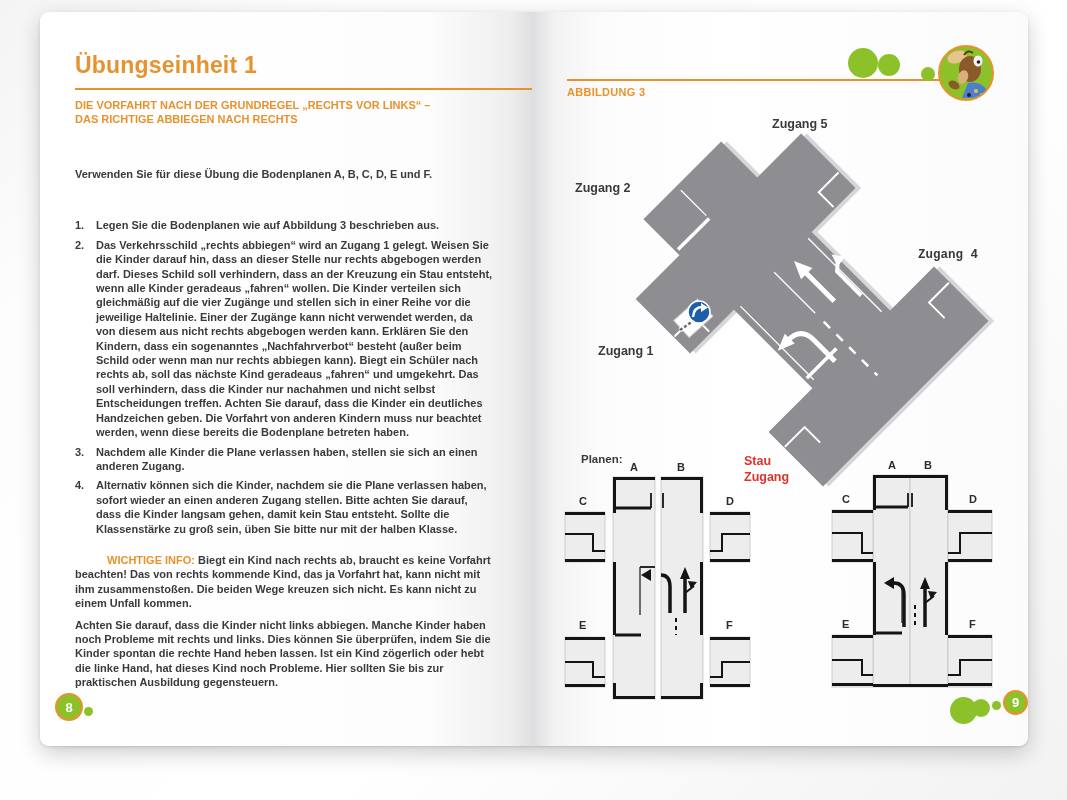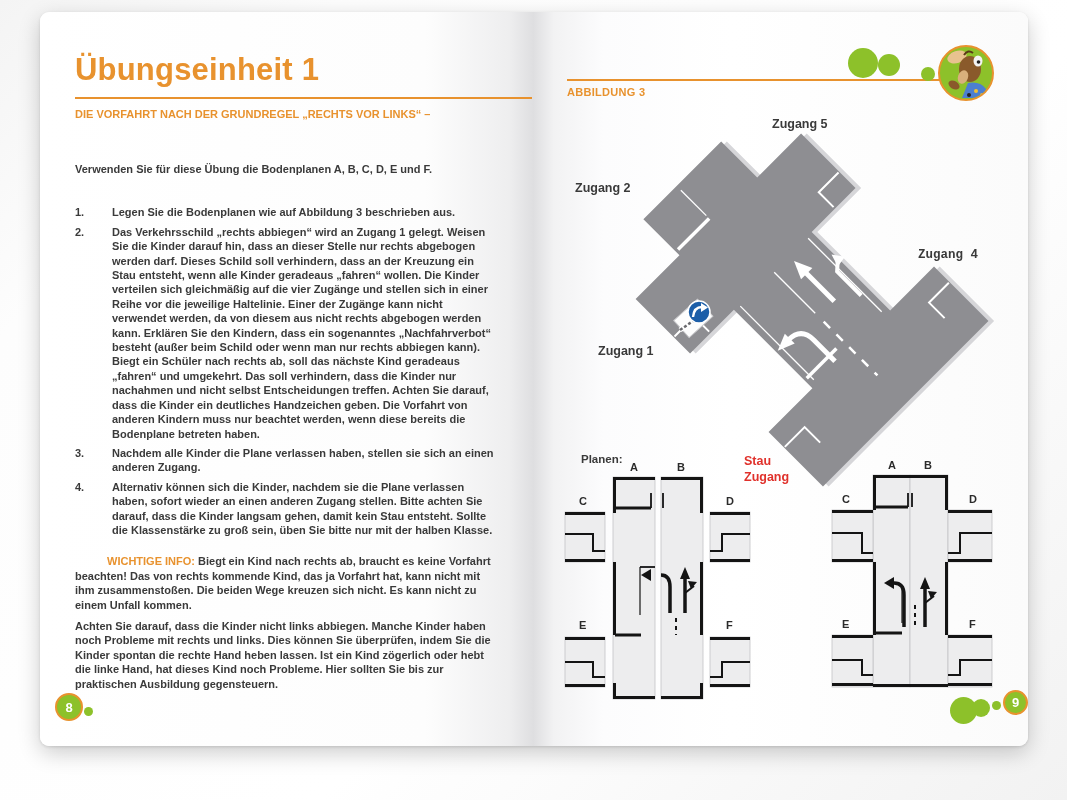--- a/index.html
+++ b/index.html
@@ -9,29 +9,29 @@
     font-family:"Liberation Sans","DejaVu Sans",sans-serif;
   }
   .spread{position:absolute;left:40px;top:12px;width:988px;height:734px;
     border-radius:9px;box-shadow:0 7px 22px rgba(0,0,0,.20), 0 1px 3px rgba(0,0,0,.12);}
   .page{position:absolute;top:0;height:734px;width:494px;}
   .page-left{left:0;border-radius:9px 0 0 9px;
     background:linear-gradient(90deg,#ffffff 0%,#fdfdfd 78%,#eeeeef 95%,#dedee0 100%);}
   .page-right{left:494px;border-radius:0 9px 9px 0;
     background:linear-gradient(90deg,#dfdfe1 0%,#f2f2f3 4%,#fcfcfd 14%,#ffffff 40%,#fbfbfb 100%);}
   .content-l{position:absolute;left:35px;top:40px;width:419px;}
-  .title{font-size:31px;font-weight:bold;color:#e8922e;letter-spacing:.2px;}
+  .title{font-size:23px;font-weight:bold;color:#e8922e;letter-spacing:.2px;}
   .rule{height:2px;background:#e8922e;border:0;margin:9px -38px 8px 0;}
   .subtitle{font-size:11px;font-weight:bold;color:#e8922e;line-height:14px;margin-bottom:41px;}
   .subtitle span{display:block;}
-  .intro{font-size:11px;font-weight:bold;color:#3a3a3a;margin-bottom:29px;}
+  .intro{font-size:11px;font-weight:bold;color:#3a3a3a;margin-bottom:37px;}
   .body-txt{font-size:11px;font-weight:bold;color:#3a3a3a;line-height:14.4px;}
   .li{display:flex;margin-bottom:5px;}
   .li .num{width:21px;flex:0 0 21px;}
-  .li .txt{flex:1;margin-left:16px;}
+  .li .txt{flex:1;}
   .info{margin-top:17px;}
   .info .lab{color:#e8922e;margin-left:32px;}
   .closing{margin-top:7px;}
   .badge{position:absolute;border-radius:50%;background:#8dc12a;border:2.5px solid #e8922e;
     color:#fff;font-size:13px;font-weight:bold;display:flex;align-items:center;justify-content:center;box-sizing:border-box;}
   .gdot{position:absolute;border-radius:50%;background:#8dc12a;}
   .gcirc{position:absolute;border-radius:50%;background:#8dc12a;}
   
   .fig-label{position:absolute;left:33px;top:74px;font-size:11px;font-weight:bold;color:#e8922e;letter-spacing:.3px;text-align:center;}
   .rule-r{position:absolute;left:33px;top:67px;width:422px;height:2px;background:#e8922e;}
@@ -47,20 +47,21 @@
 <body>
 
 <div class="spread">
 
   <div class="page page-left">
     <div class="content-l">
       <div class="title">Übungseinheit 1</div>
       <div class="rule"></div>
       <div class="subtitle">
         <span>DIE VORFAHRT NACH DER GRUNDREGEL „RECHTS VOR LINKS“ –</span>
+        <span>DAS RICHTIGE ABBIEGEN NACH RECHTS</span>
       </div>
       <div class="intro body-txt">Verwenden Sie für diese Übung die Bodenplanen A, B, C, D, E und F.</div>
 
       <div class="body-txt">
         <div class="li">
           <span class="num">1.</span>
           <span class="txt">Legen Sie die Bodenplanen wie auf Abbildung 3 beschrieben aus.</span>
         </div>
         <div class="li">
           <span class="num">2.</span>

